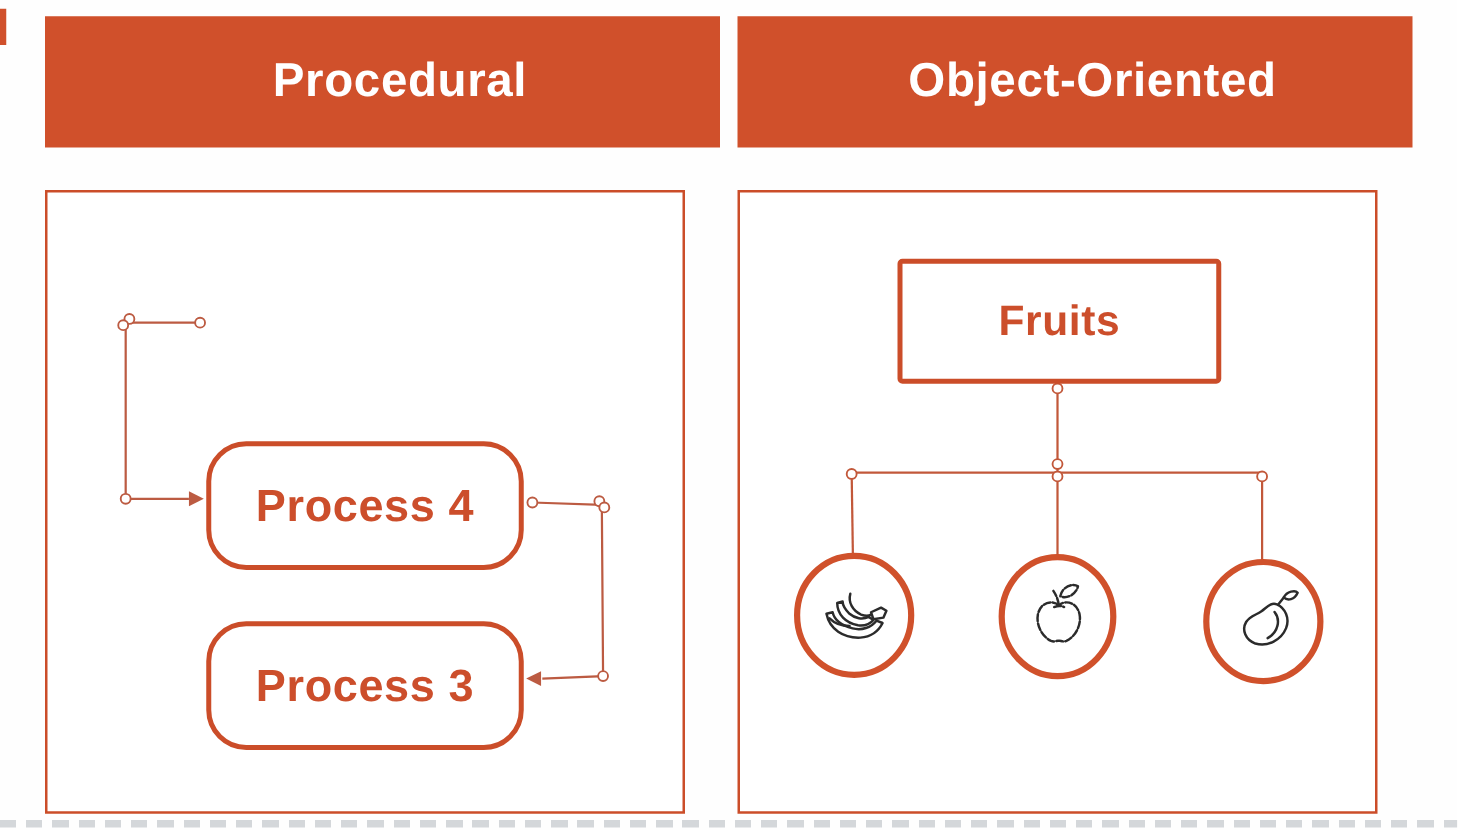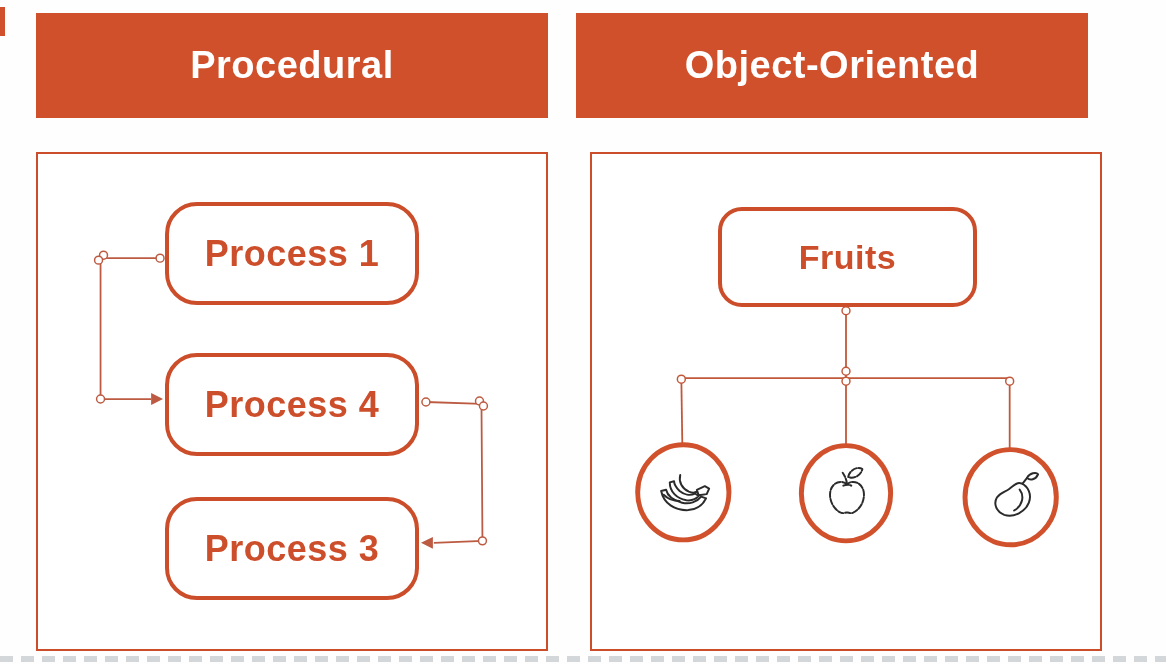--- a/index.html
+++ b/index.html
@@ -6,43 +6,43 @@
   .canvas{
     position:relative;width:1166px;height:664px;background:#fefefe;overflow:hidden;
     font-family:"Liberation Sans", sans-serif;
   }
   .edge-artifact{
     position:absolute;left:0;top:7px;width:5px;height:29px;background:#d0502b;
   }
   .hdr{
     position:absolute;top:13px;width:512px;height:105px;background:#d0502b;
     color:#ffffff;font-size:38px;font-weight:bold;letter-spacing:.5px;
-    display:flex;align-items:center;justify-content:center;
+    display:flex;align-items:center;justify-content:center;padding-left:28px;
   }
   .hdr-left{left:36px;}
-  .hdr-right{left:576px;}
+  .hdr-right{left:590px;}
   .panel{
     position:absolute;top:152px;width:512px;height:499px;background:#ffffff;
     border:2px solid #cb4d29;box-sizing:border-box;
   }
   .panel-left{left:36px;}
   .panel-right{left:590px;}
   .panel svg{position:absolute;left:0;top:0;width:100%;height:100%;}
   .node{
     position:absolute;left:127px;width:254px;height:103px;box-sizing:border-box;
     border:4px solid #cb4d29;border-radius:32px;background:#ffffff;
     color:#cc4e2b;font-size:36px;font-weight:bold;letter-spacing:.5px;
     display:flex;align-items:center;justify-content:center;
   }
   .node-p1{top:48px;}
   .node-p2{top:199px;}
   .node-p3{top:343px;text-align:center;}
   .node-fruits{
     position:absolute;left:126px;top:53px;width:259px;height:100px;box-sizing:border-box;
-    border:4px solid #cb4d29;border-radius:24px;background:#ffffff;
+    border:4px solid #cb4d29;border-radius:4px;background:#ffffff;
     color:#cc4e2b;font-size:34px;font-weight:bold;letter-spacing:.5px;
     display:flex;align-items:center;justify-content:center;
   }
   .bottom-dashes{
     position:absolute;left:0;top:656px;width:1166px;height:6px;opacity:.5;
     background:repeating-linear-gradient(90deg,#aab0b6 0 13px,transparent 13px 21px);
   }
 </style>
 </head>
 <body>
@@ -76,23 +76,20 @@
         <circle cx="123" cy="105" r="4"></circle>
         <circle cx="66" cy="102" r="4"></circle>
         <circle cx="61" cy="107" r="4"></circle>
         <circle cx="63" cy="247" r="4"></circle>
         <circle cx="391" cy="250" r="4"></circle>
         <circle cx="445" cy="249" r="4"></circle>
         <circle cx="449" cy="254" r="4"></circle>
         <circle cx="448" cy="390" r="4"></circle>
       </g>
     </svg>
-    <div class="node node-p1">
-      <span>Process 1</span>
-    </div>
     <div class="node node-p2">
       <span>Process 4</span>
     </div>
     <div class="node node-p3">
       <span>Process 3</span>
     </div>
   </div>
 
   <div class="panel panel-right">
     <svg viewBox="0 0 512 499">

